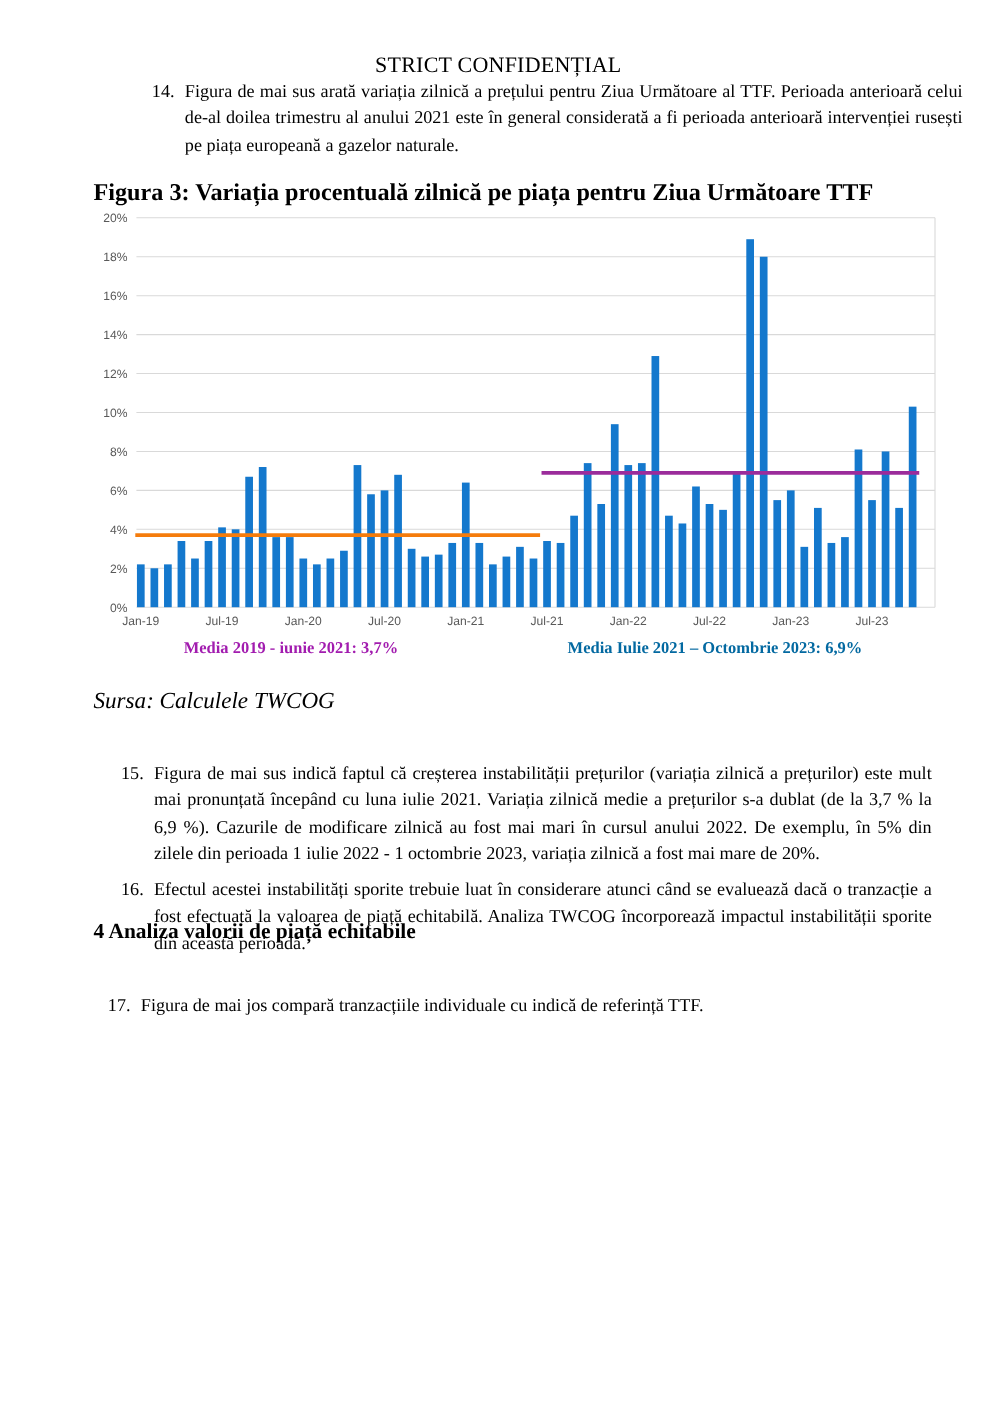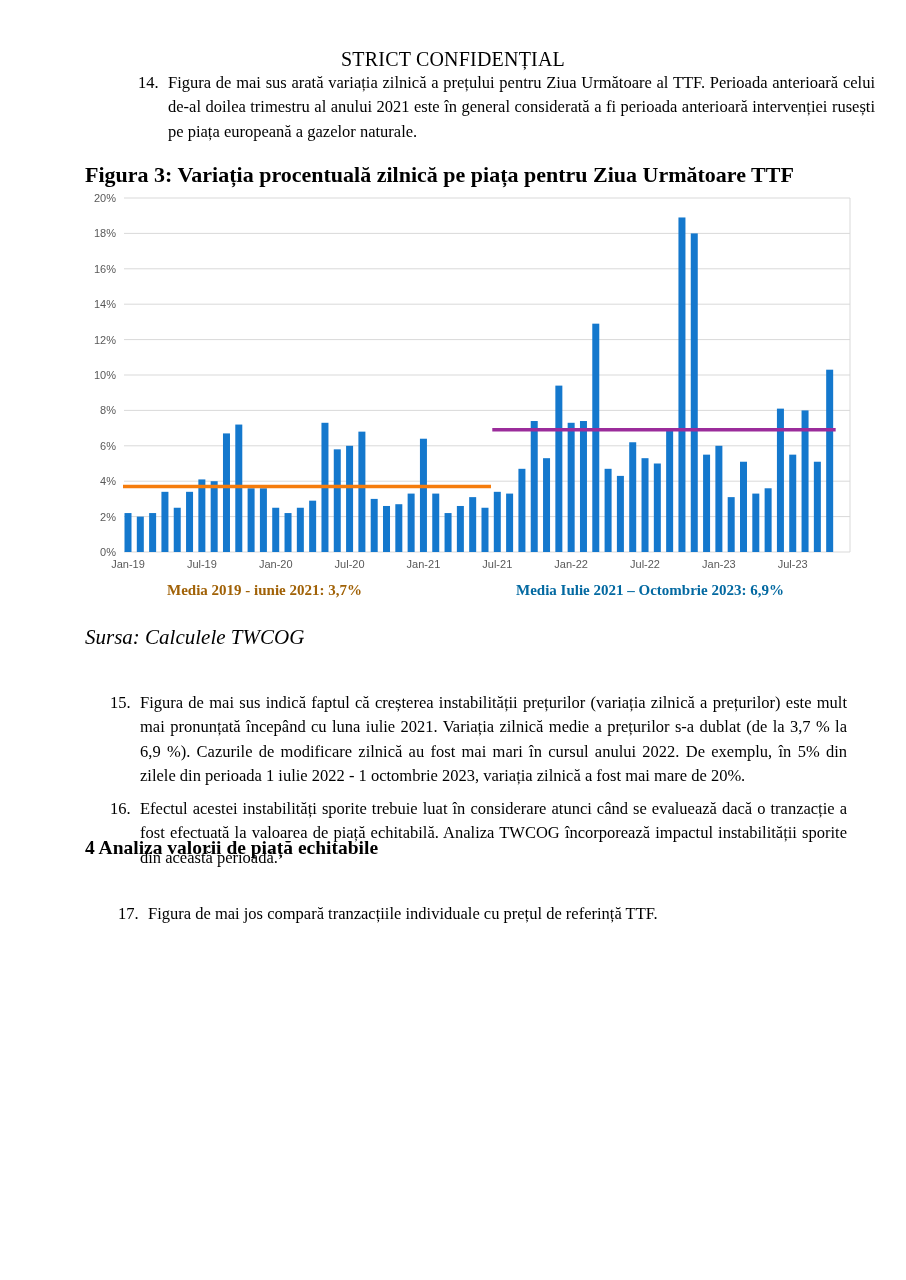--- a/index.html
+++ b/index.html
@@ -127,33 +127,33 @@
     <text x="275.72" y="382" text-anchor="middle" font-size="11" fill="#595959">Jan-20</text>
     <text x="349.58000000000004" y="382" text-anchor="middle" font-size="11" fill="#595959">Jul-20</text>
     <text x="423.44" y="382" text-anchor="middle" font-size="11" fill="#595959">Jan-21</text>
     <text x="497.3" y="382" text-anchor="middle" font-size="11" fill="#595959">Jul-21</text>
     <text x="571.1600000000001" y="382" text-anchor="middle" font-size="11" fill="#595959">Jan-22</text>
     <text x="645.02" y="382" text-anchor="middle" font-size="11" fill="#595959">Jul-22</text>
     <text x="718.88" y="382" text-anchor="middle" font-size="11" fill="#595959">Jan-23</text>
     <text x="792.74" y="382" text-anchor="middle" font-size="11" fill="#595959">Jul-23</text>
   </svg>
 
-<div class="abs legend-line" style="top: 582px; left: 167px; color: #a16207; font-family: Liberation Serif, serif;">Media 2019 - iunie 2021: 3,7%</div>
+<div class="abs legend-line" style="top: 582px; left: 167px; color: #a21caf; font-family: Liberation Serif, serif;">Media 2019 - iunie 2021: 3,7%</div>
 <div class="abs legend-line" style="top: 582px; left: 516px; color: #0369a1;">Media Iulie 2021 – Octombrie 2023: 6,9%</div>
 
 <div class="abs source-note">Sursa: Calculele TWCOG</div>
 
 <div class="abs para" style="top:675px;left:110px;width:737px;margin-top:16px;">
   <span class="num">15.</span>
   <span class="ptext">Figura de mai sus indică faptul că creșterea instabilității prețurilor (variația zilnică a prețurilor) este mult mai pronunțată începând cu luna iulie 2021. Variația zilnică medie a prețurilor s-a dublat (de la 3,7 % la 6,9 %). Cazurile de modificare zilnică au fost mai mari în cursul anului 2022. De exemplu, în 5% din zilele din perioada 1 iulie 2022 - 1 octombrie 2023, variația zilnică a fost mai mare de 20%.</span>
 </div>
 
 <div class="abs para" style="top:797px;left:110px;width:737px;">
   <span class="num">16.</span>
   <span class="ptext">Efectul acestei instabilități sporite trebuie luat în considerare atunci când se evaluează dacă o tranzacție a fost efectuată la valoarea de piață echitabilă. Analiza TWCOG încorporează impactul instabilității sporite din această perioadă.</span>
 </div>
 
 <div class="abs section-heading">4 Analiza valorii de piață echitabile</div>
 
-<div class="abs para" style="top:902px;left:118px;width:737px;">
+<div class="abs para" style="top:902px;left:98px;width:737px;">
   <span class="num">17.</span>
-  <span class="ptext" style="text-align:left;">Figura de mai jos compară tranzacțiile individuale cu prețul de referință TTF.</span>
+  <span class="ptext" style="text-align:left;">Figura de mai jos compară tranzacțiile individuale cu indică de referință TTF.</span>
 </div>
 
 </body></html>

